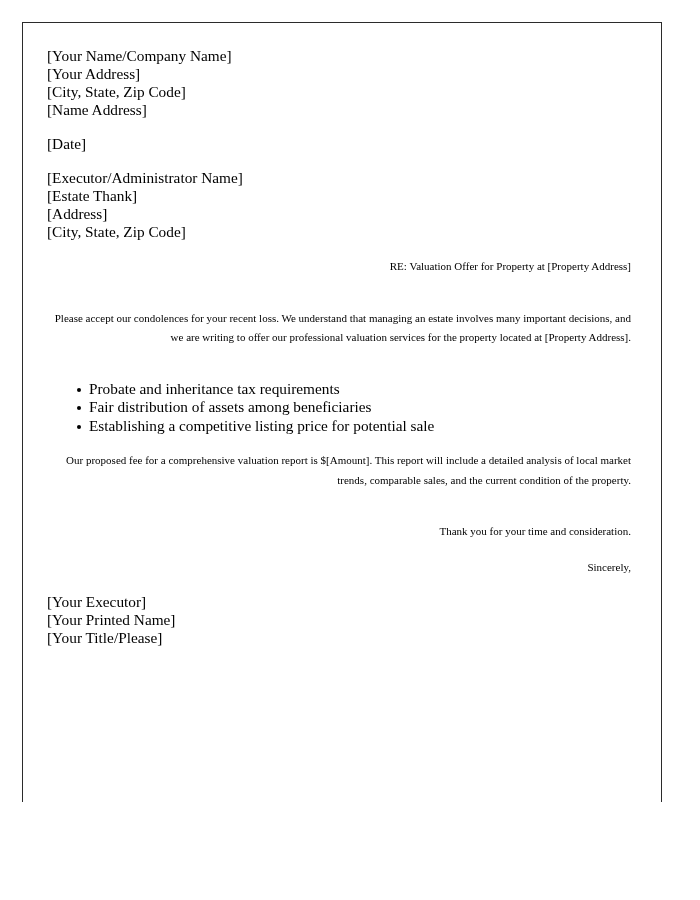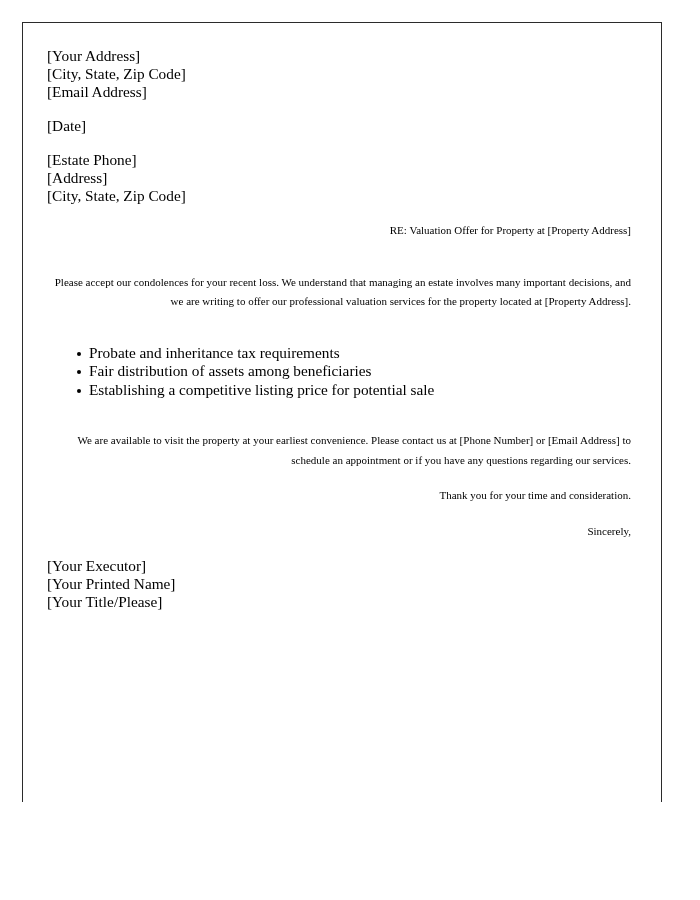--- a/index.html
+++ b/index.html
@@ -81,35 +81,37 @@
     background: #000000;
   }
 </style>
 </head>
 <body>
 
 <div id="page-sheet">
   <div id="letter-body">
 
     <div class="block">
+      <div class="addr-line">[Your Name/Company Name]</div>
       <div class="addr-line">[Your Address]</div>
       <div class="addr-line">[City, State, Zip Code]</div>
-      <div class="addr-line">[Email Address]</div>
+      <div class="addr-line">[Name Address]</div>
     </div>
 
     <div class="gap-sm"></div>
 
     <div class="block">
       <div class="addr-line">[Date]</div>
     </div>
 
     <div class="gap-sm"></div>
 
     <div class="block">
-      <div class="addr-line">[Estate Phone]</div>
+      <div class="addr-line">[Executor/Administrator Name]</div>
+      <div class="addr-line">[Estate Thank]</div>
       <div class="addr-line">[Address]</div>
       <div class="addr-line">[City, State, Zip Code]</div>
     </div>
 
     <div class="gap-sm"></div>
 
     <p class="para">RE: Valuation Offer for Property at [Property Address]</p>
 
     <div class="gap-sm"></div>
 
@@ -124,24 +126,24 @@
     <div class="gap-sm"></div>
 
     <ul class="bullets">
       <li>Probate and inheritance tax requirements</li>
       <li>Fair distribution of assets among beneficiaries</li>
       <li>Establishing a competitive listing price for potential sale</li>
     </ul>
 
     <div class="gap-sm"></div>
 
+    <p class="para">Our proposed fee for a comprehensive valuation report is $[Amount]. This report will include a detailed analysis of local market trends, comparable sales, and the current condition of the property.</p>
 
     <div class="gap-sm"></div>
 
-    <p class="para">We are available to visit the property at your earliest convenience. Please contact us at [Phone Number] or [Email Address] to schedule an appointment or if you have any questions regarding our services.</p>
 
     <div class="gap-sm"></div>
 
     <p class="para">Thank you for your time and consideration.</p>
 
     <div class="gap-sm"></div>
 
     <p class="para">Sincerely,</p>
 
     <div class="gap-sm"></div>

